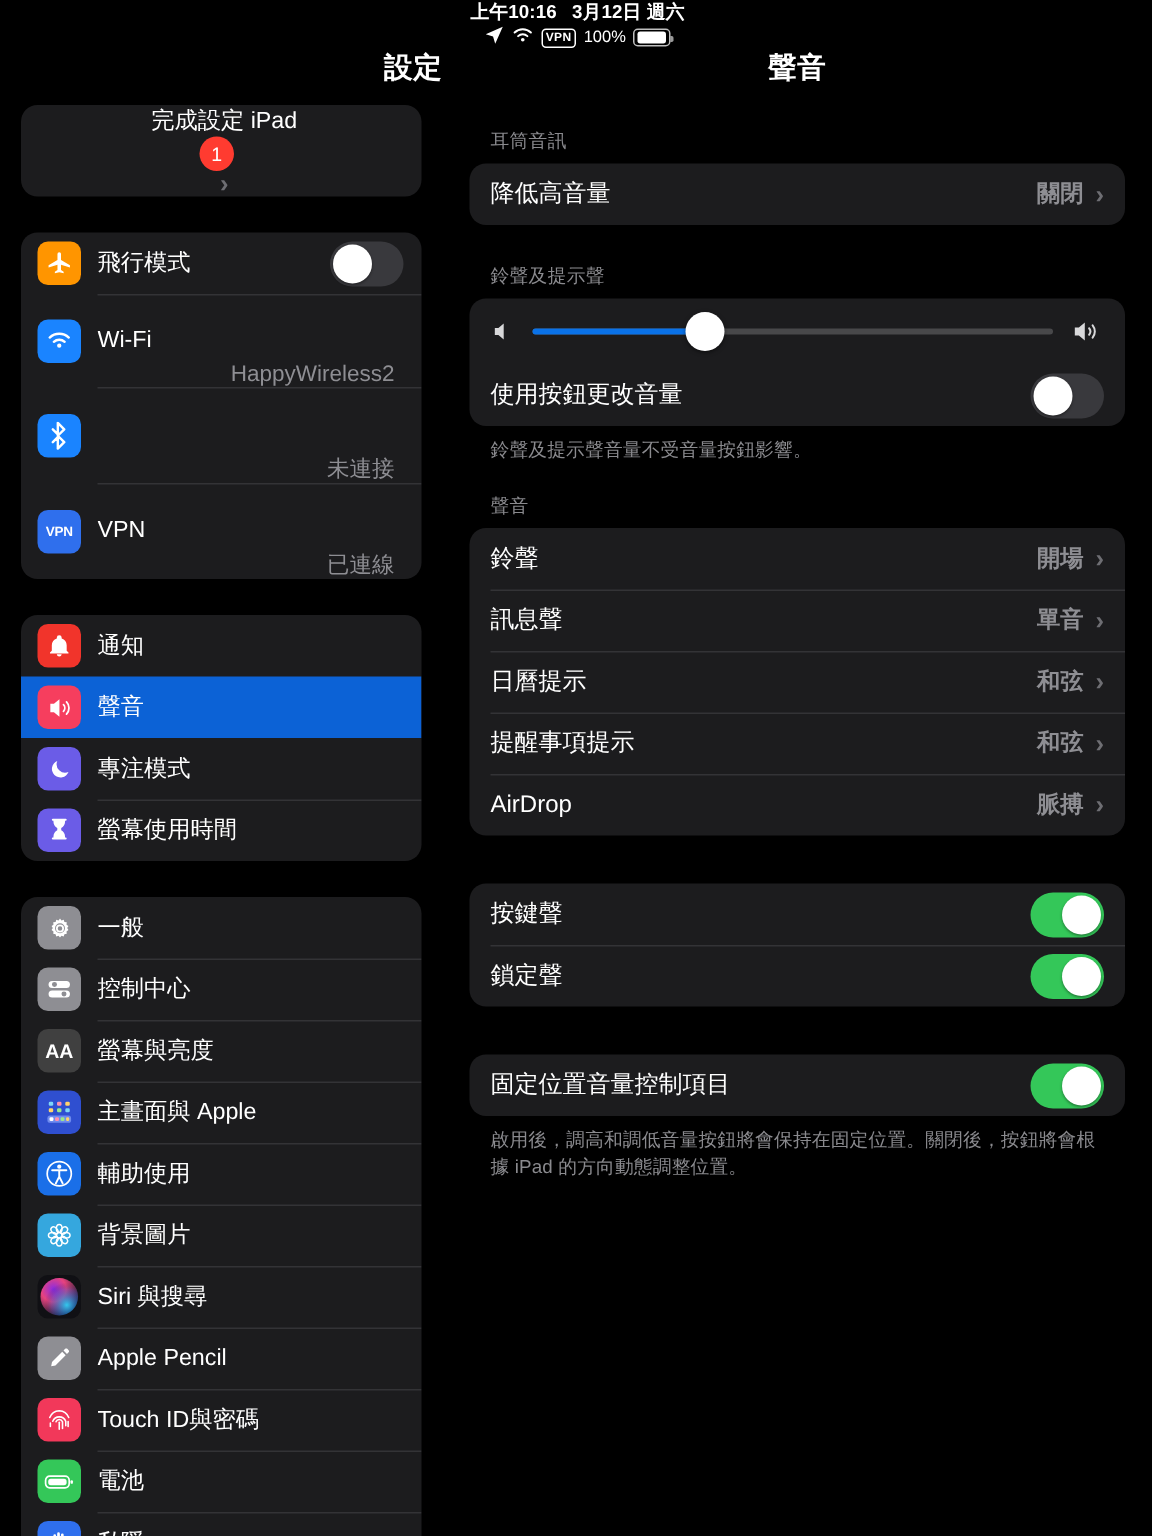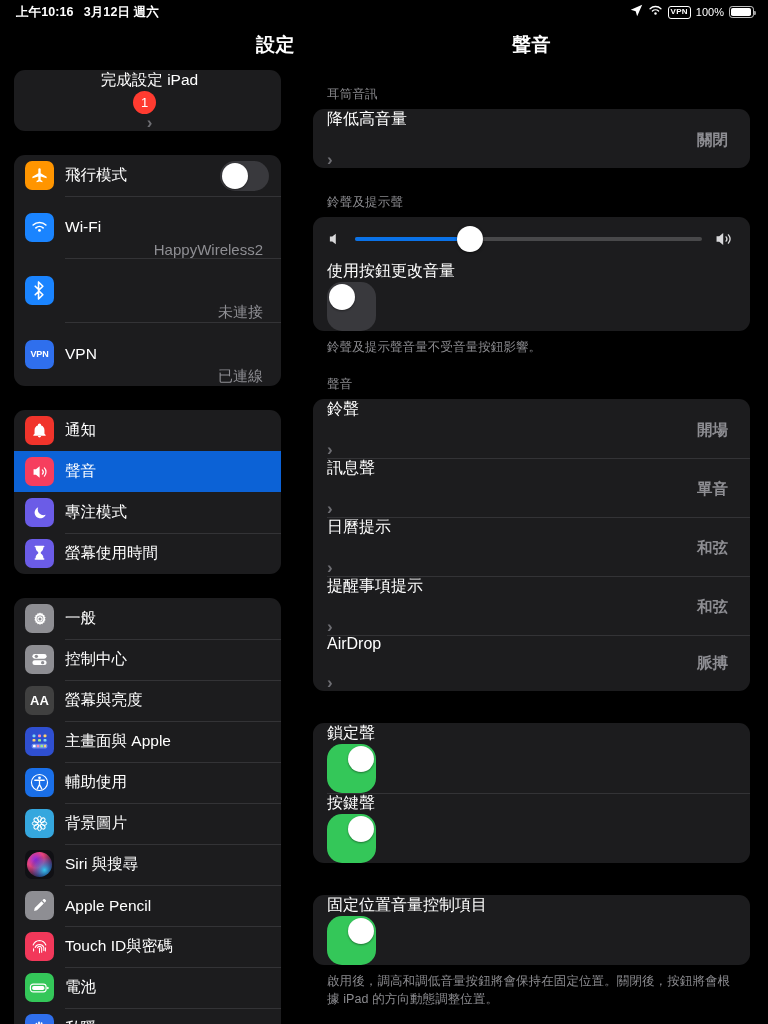--- a/index.html
+++ b/index.html
@@ -11,20 +11,21 @@
     overflow: hidden;
   }
   .screen { position: relative; width: 768px; height: 1024px; background: #000; display: flex; }
 
   
   .statusbar {
     position: absolute; top: 0; left: 0; width: 768px; height: 24px;
     display: flex; align-items: center; justify-content: space-between;
     padding: 0 14px 0 16px; color: #fff; font-size: 12.5px; font-weight: 600;
     z-index: 30;
+    flex-direction: column;
   }
   .sb-left { display: flex; align-items: center; gap: 10px; }
   .sb-right { display: flex; align-items: center; gap: 5px; }
   .sb-time { letter-spacing: .1px; }
   .sb-date { letter-spacing: .1px; }
   .vpn-badge {
     font-size: 8px; font-weight: 700; letter-spacing: .3px;
     border: 1.2px solid #fff; border-radius: 3px; padding: 0px 2px 1px; line-height: 10px;
   }
   .pct { font-size: 11px; font-weight: 500; }
@@ -75,21 +76,21 @@
   
   .detail {
     flex: 1; height: 1024px; background: #000; padding-top: 24px; overflow: hidden; position: relative;
   }
   .detail-title { text-align: center; color: #fff; font-size: 19px; font-weight: 700; padding: 8px 0 6px; letter-spacing: .5px; }
   .d-scroll { padding: 22px 18px 0; }
   .sec-header { color: #8A8A8E; font-size: 12.5px; padding: 0 14px 6px; letter-spacing: .2px; }
   .sec-footer { color: #8A8A8E; font-size: 12.5px; padding: 7px 14px 0; line-height: 1.45; letter-spacing: .1px; }
   .card { background: #1C1C1E; border-radius: 11px; overflow: hidden; }
   .d-row {
-    display: flex; align-items: flex-start; min-height: 41px; padding: 0 14px; color: #fff; font-size: 16px; position: relative; flex-direction: column;
+    display: flex; align-items: center; min-height: 41px; padding: 0 14px; color: #fff; font-size: 16px; position: relative;
   }
   .d-row + .d-row:before { content:""; position:absolute; left:14px; right:0; top:0; height:1px; background:#333336; }
   .d-row .label { flex: 1; }
   .d-row .value { color: #8E8E93; font-size: 15.5px; margin-left: auto; padding-right: 8px; font-weight: bold; }
   .gap { height: 26px; }
   .gap-sm { height: 20px; }
   .gap-lg { height: 32px; }
 
   .slider-row { display: flex; align-items: center; min-height: 44px; padding: 0 14px; gap: 12px; }
   .sl-track { position: relative; flex: 1; height: 4px; background: #48484A; border-radius: 2px; }
@@ -449,31 +450,31 @@
           <span class="label">AirDrop</span>
           <span class="value">脈搏</span>
           <span class="chev big">›</span>
         </div>
       </div>
 
       <div class="gap-lg"></div>
 
       <div class="card">
         <div class="d-row">
+          <span class="label">按鍵聲</span>
+          <span class="toggle on">
+              <span class="knob"></span>
+            </span>
+        </div>
+        <div class="d-row">
           <span class="label">鎖定聲</span>
           <span class="toggle on">
               <span class="knob"></span>
             </span>
         </div>
-        <div class="d-row">
-          <span class="label">按鍵聲</span>
-          <span class="toggle on">
-              <span class="knob"></span>
-            </span>
-        </div>
       </div>
 
       <div class="gap-lg"></div>
 
       <div class="card">
         <div class="d-row">
           <span class="label">固定位置音量控制項目</span>
           <span class="toggle on">
               <span class="knob"></span>
             </span>

